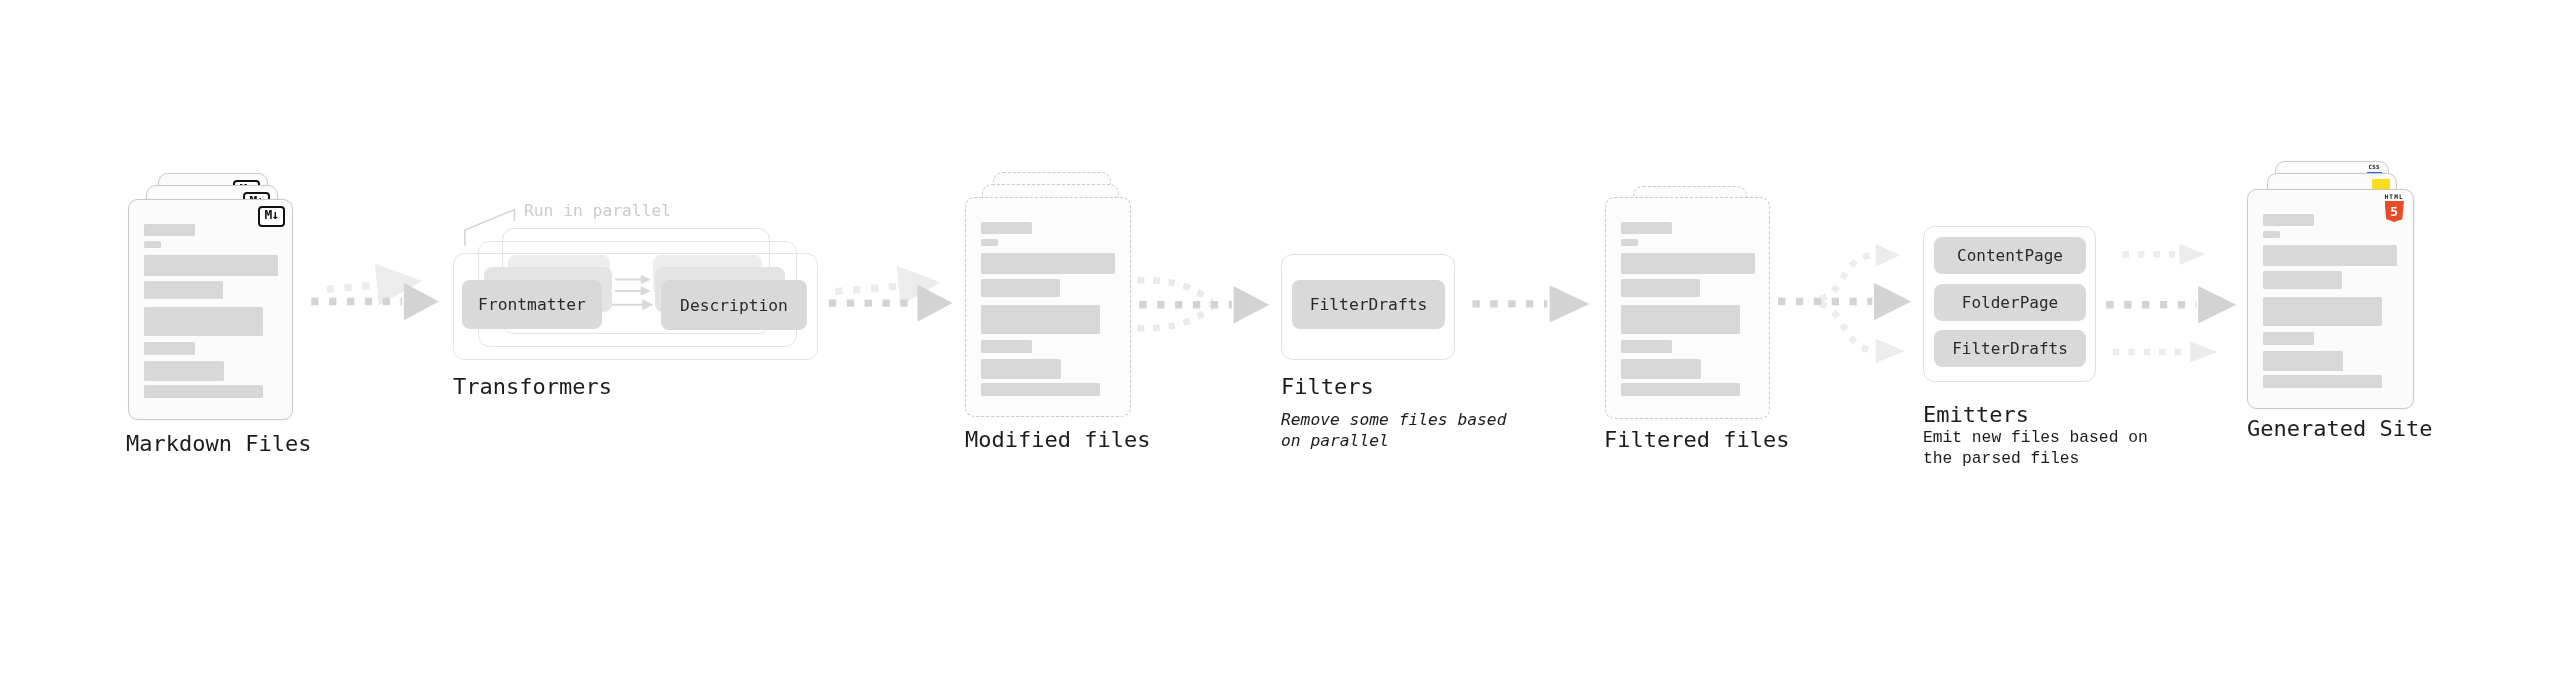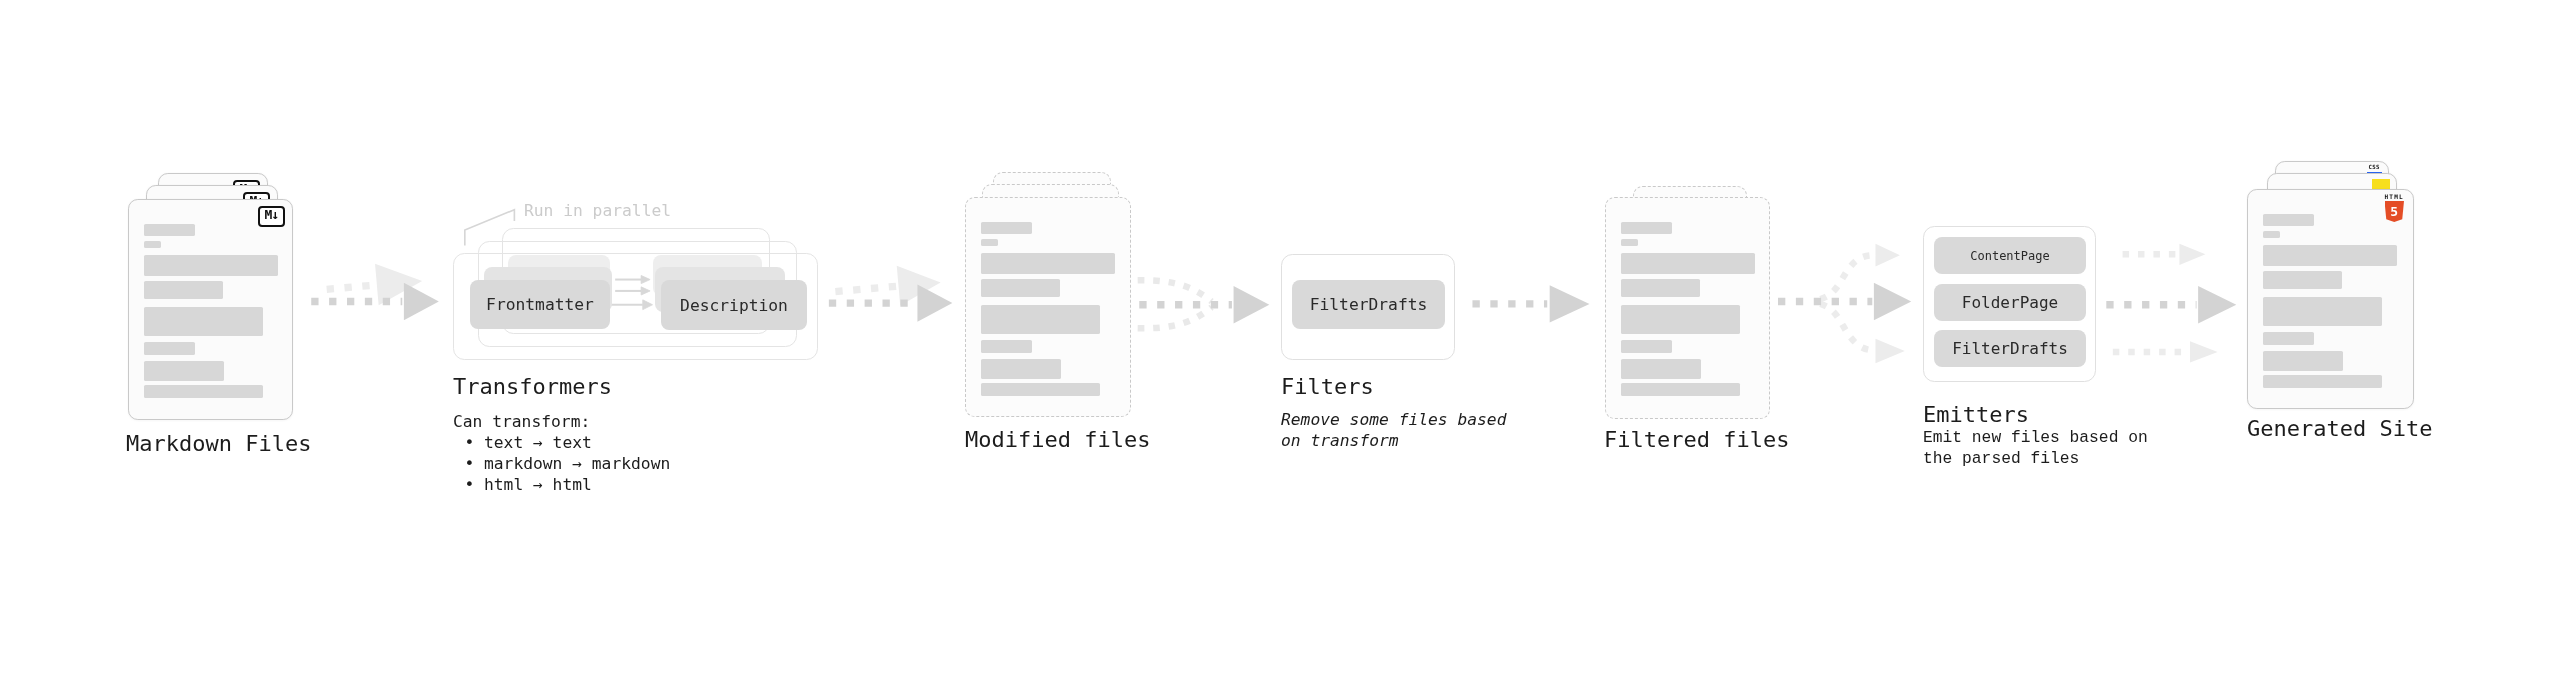--- a/index.html
+++ b/index.html
@@ -143,35 +143,29 @@
   </div>
   <div class="title" style="left:126px;top:433px;">Markdown Files</div>
 
   <div>
     <div class="tcontainer" style="left:502px;top:228px;width:268px;height:106px;"></div>
     <div class="tcontainer" style="left:478px;top:241px;width:319px;height:106px;"></div>
     <div class="tcontainer" style="left:453px;top:253px;width:365px;height:107px;"></div>
 
     <div class="gbox g2" style="left:508px;top:255px;width:102px;height:41px;"></div>
     <div class="gbox g1" style="left:484px;top:267px;width:128px;height:45px;"></div>
-    <div class="nodebox" style="left:462px;top:280px;width:140px;height:49px;margin-left:8px;">Frontmatter</div>
+    <div class="nodebox" style="left:462px;top:280px;width:140px;height:49px;">Frontmatter</div>
 
     <div class="gbox g2" style="left:653px;top:255px;width:109px;height:41px;"></div>
     <div class="gbox g1" style="left:655px;top:267px;width:130px;height:45px;"></div>
     <div class="nodebox" style="left:661px;top:280px;width:146px;height:50px;">Description</div>
 
     <div class="note" style="left:524px;top:203px;">Run in parallel</div>
   </div>
   <div class="title" style="left:453px;top:376px;">Transformers</div>
-  <div class="desc" style="left:453px;top:411px;">
-    <div>Can transform:</div>
-    <div class="bullet">• text → text</div>
-    <div class="bullet">• markdown → markdown</div>
-    <div class="bullet">• html → html</div>
-  </div>
 
   <div>
     <div class="card dashedc" style="left:993px;top:172px;width:118px;height:220px;"></div>
     <div class="card dashedc" style="left:982px;top:184px;width:137px;height:220px;"></div>
     <div class="card dashedc" style="left:965px;top:197px;width:166px;height:220px;">
         <div class="bar" style="top: 24.4px; height: 11.4px; width: 51px;"></div>
         <div class="bar" style="top: 41px; height: 6.5px; width: 17px;"></div>
         <div class="bar" style="top: 55px; height: 21px; width: 134px;"></div>
         <div class="bar" style="top: 81px; height: 18px; width: 79px;"></div>
         <div class="bar" style="top: 107px; height: 29px; width: 119px;"></div>
@@ -182,41 +176,41 @@
   </div>
   <div class="title" style="left:965px;top:429px;">Modified files</div>
 
   <div>
     <div class="panel" style="left:1281px;top:254px;width:174px;height:106px;"></div>
     <div class="nodebox" style="left:1292px;top:280px;width:153px;height:49px;">FilterDrafts</div>
   </div>
   <div class="title" style="left:1281px;top:376px;">Filters</div>
   <div class="desc" style="left:1281px;top:409px;font-style:italic;">
     <div>Remove some files based</div>
-    <div>on transform</div>
+    <div>on parallel</div>
   </div>
 
   <div>
     <div class="card dashedc" style="left:1633px;top:186px;width:114px;height:222px;"></div>
     <div class="card dashedc" style="left:1605px;top:197px;width:165px;height:222px;">
         <div class="bar" style="top: 24.4px; height: 11.4px; width: 51px;"></div>
         <div class="bar" style="top: 41px; height: 6.5px; width: 17px;"></div>
         <div class="bar" style="top: 55px; height: 21px; width: 134px;"></div>
         <div class="bar" style="top: 81px; height: 18px; width: 79px;"></div>
         <div class="bar" style="top: 107px; height: 29px; width: 119px;"></div>
         <div class="bar" style="top: 142px; height: 13px; width: 51px;"></div>
         <div class="bar" style="top: 161px; height: 19.5px; width: 80px;"></div>
         <div class="bar" style="top: 185px; height: 13px; width: 119px;"></div>
       </div>
   </div>
   <div class="title" style="left:1604px;top:429px;">Filtered files</div>
 
   <div>
     <div class="panel" style="left:1923px;top:226px;width:173px;height:156px;"></div>
-    <div class="nodebox" style="left:1934px;top:237px;width:152px;height:37px;font-size:12px;">ContentPage</div>
+    <div class="nodebox" style="left:1934px;top:237px;width:152px;height:37px;font-size:16px;">ContentPage</div>
     <div class="nodebox" style="left:1934px;top:284px;width:152px;height:37px;font-size:16px;">FolderPage</div>
     <div class="nodebox" style="left:1934px;top:330px;width:152px;height:37px;font-size:16px;">FilterDrafts</div>
   </div>
   <div class="title" style="left:1923px;top:392px;margin-top:12px;">Emitters</div>
   <div class="desc" style="left:1923px;top:427px;font-family:Liberation Mono, monospace;">
     <div>Emit new files based on</div>
     <div>the parsed files</div>
   </div>
 
   <div>

